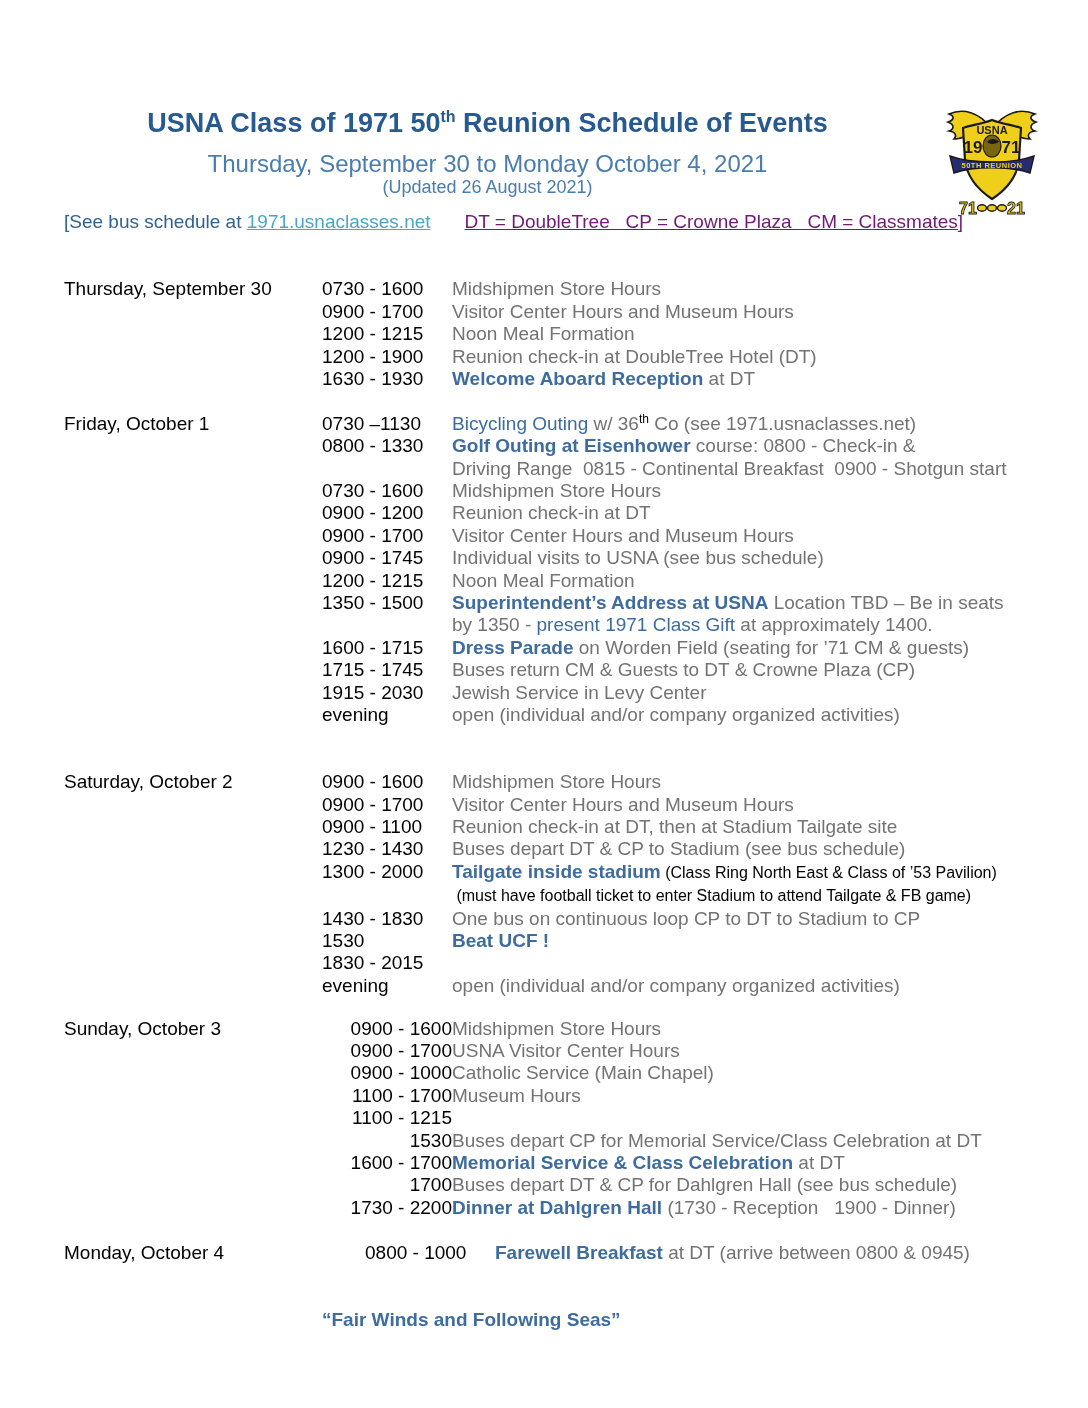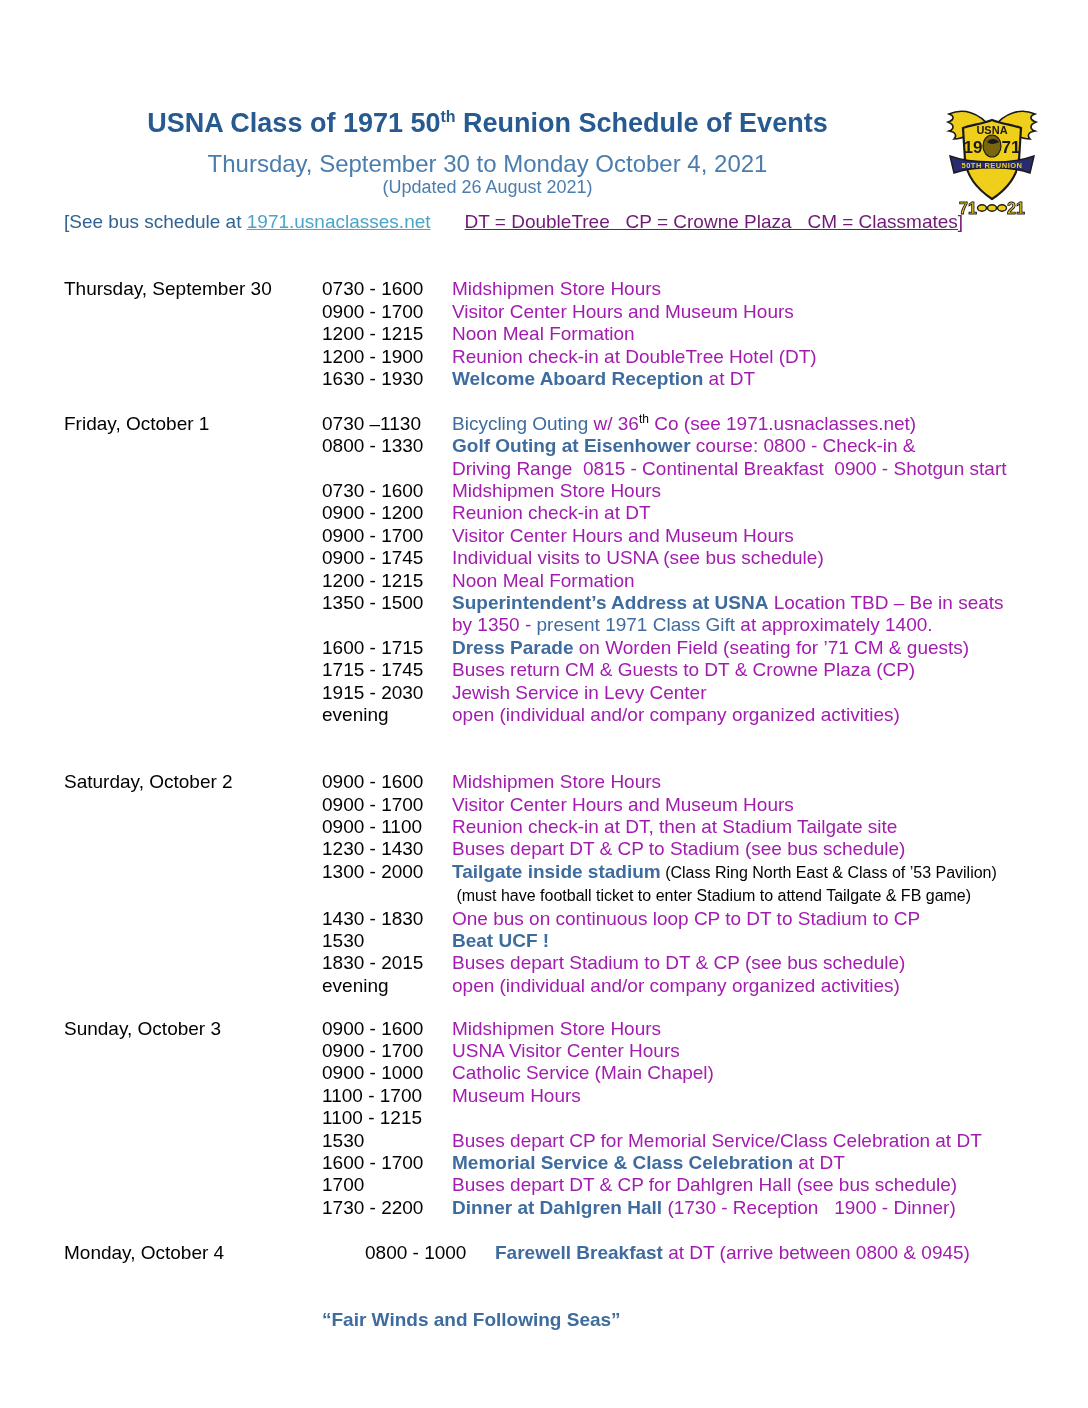--- a/index.html
+++ b/index.html
@@ -14,21 +14,21 @@
   .note-prefix{color:var(--note-blue);}
   .note-link{color:var(--link-cyan);text-decoration:underline;cursor:pointer;}
   .note-abbrev{color:#701a75;margin-left:34px;text-decoration:underline;}
   .logo{position:absolute;left:940px;top:104px;width:104px;height:114px;}
   .day-block{position:absolute;left:0;width:1088px;}
   .day-label{position:absolute;left:64px;top:0;font-size:19px;line-height:22.4px;white-space:pre;}
   .rows{margin-left:322px;}
   .row{display:flex;min-height:22.4px;font-size:19px;line-height:22.4px;}
   .time{flex:0 0 130px;white-space:pre;}
   .event{white-space:pre-wrap;}
-  .seg-n{color:#a21caf;}
+  .seg-n{color:#737373;}
   .seg-b{color:var(--highlight-blue);font-weight:bold;}
   .seg-h{color:var(--highlight-blue);}
   .seg-s{color:#000;font-size:16px;}
   .seg-sup{vertical-align:super;font-size:12px;line-height:0;}
   .footer-quote{position:absolute;left:322px;font-size:19px;font-weight:bold;color:var(--highlight-blue);}
 </style>
 </head>
 <body>
 
 <div class="page">
@@ -184,29 +184,28 @@
           <div class="row">
             <span class="time">1430 - 1830</span>
             <span class="event"><span class="seg-n">One bus on continuous loop CP to DT to Stadium to CP</span></span>
           </div>
           <div class="row">
             <span class="time">1530</span>
             <span class="event"><span class="seg-b">Beat UCF !</span></span>
           </div>
           <div class="row">
             <span class="time">1830 - 2015</span>
-            <span class="event"><span class="seg-n">Buses depart Stadium to DT &amp; CP (see bus schedule)</span></span>
           </div>
           <div class="row">
             <span class="time">evening</span>
             <span class="event"><span class="seg-n">open (individual and/or company organized activities)</span></span>
           </div>
         </div>
       </div>
-      <div class="day-block" style="top: 1017.6px;">
+      <div class="day-block" style="top: 1017.6px; text-align: right;">
         <div class="day-label">Sunday, October 3</div>
         <div class="rows">
           <div class="row">
             <span class="time">0900 - 1600</span>
             <span class="event"><span class="seg-n">Midshipmen Store Hours</span></span>
           </div>
           <div class="row">
             <span class="time">0900 - 1700</span>
             <span class="event"><span class="seg-n">USNA Visitor Center Hours</span></span>
           </div>

